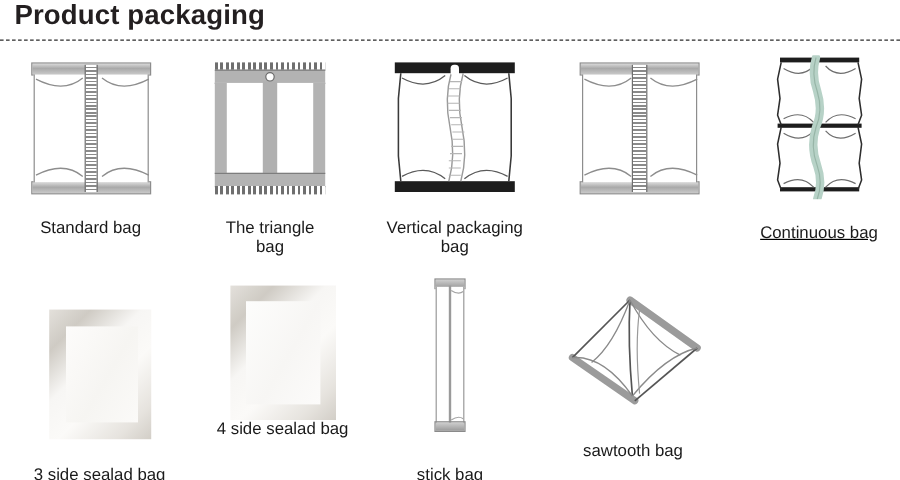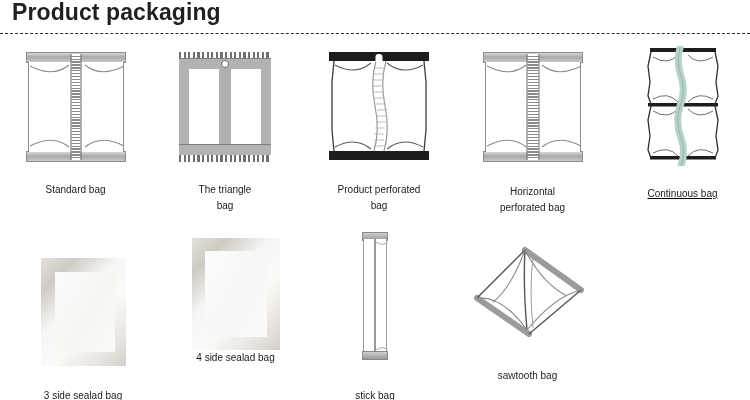--- a/index.html
+++ b/index.html
@@ -41,21 +41,21 @@
   
   .cell {
     position: absolute;
   }
   .figure {
     position: relative;
     margin: 0 auto;
   }
   .caption {
     text-align: center;
-    font-size: 10px;
+    font-size: 14px;
     color: #1a1a1a;
     line-height: 15.5px;
     font-family: "Liberation Sans", sans-serif;
     white-space: pre-line;
   }
 
   
 
   
   .bag-std {
@@ -320,42 +320,40 @@
           <line x1="48" y1="64" x2="58" y2="64"></line>
             <line x1="47" y1="70" x2="57" y2="70"></line>
           <line x1="46" y1="76" x2="56" y2="76"></line>
             <line x1="45" y1="82" x2="55" y2="82"></line>
           <line x1="45" y1="88" x2="55" y2="88"></line>
             <line x1="45" y1="94" x2="55" y2="94"></line>
         </g>
       </svg>
     </div>
   </div>
-  <div class="caption" style="margin-top:22px;">Product perforated
+  <div class="caption" style="margin-top:22px;">Vertical packaging
 bag</div>
 </div>
 
 <div class="cell" style="left:460px; top:52px; width:145px;">
   <div class="figure" style="width:100px; height:110px;">
     <div class="bag-std">
       <div class="bar top"></div>
       <div class="bar bot"></div>
       <div class="body">
         <svg width="96" height="88" viewBox="0 0 96 88" style="position:absolute;left:0;top:0;">
           <path d="M1 4 Q24 16 40 3" fill="none" stroke="#8d8d8d" stroke-width="1.1"></path>
           <path d="M95 4 Q72 16 56 3" fill="none" stroke="#8d8d8d" stroke-width="1.1"></path>
           <path d="M1 84 Q24 72 40 85" fill="none" stroke="#8d8d8d" stroke-width="1.1"></path>
           <path d="M95 84 Q72 72 56 85" fill="none" stroke="#8d8d8d" stroke-width="1.1"></path>
         </svg>
       </div>
       <div class="zip thick"></div>
     </div>
   </div>
-  <div class="caption" style="margin-top:22px;">Horizontal
-perforated bag</div>
 </div>
 
 <div class="cell" style="left:615px; top:46px; width:135px;text-decoration:underline;">
   <div class="figure" style="width:90px; height:120px;">
     <svg width="90" height="120" viewBox="0 0 90 120" style="position:absolute;left:0;top:0;">
       <rect x="12" y="2" width="66" height="4" fill="#1d1d1d"></rect>
       <rect x="10" y="57" width="70" height="3.5" fill="#1d1d1d"></rect>
       <rect x="12" y="110" width="66" height="3.5" fill="#1d1d1d"></rect>
       <path d="M13 6 L10 20 L12 36 L10 50 L13 58" fill="none" stroke="#2e2e2e" stroke-width="1.3"></path>
       <path d="M77 6 L80 20 L78 36 L80 50 L77 58" fill="none" stroke="#2e2e2e" stroke-width="1.3"></path>

